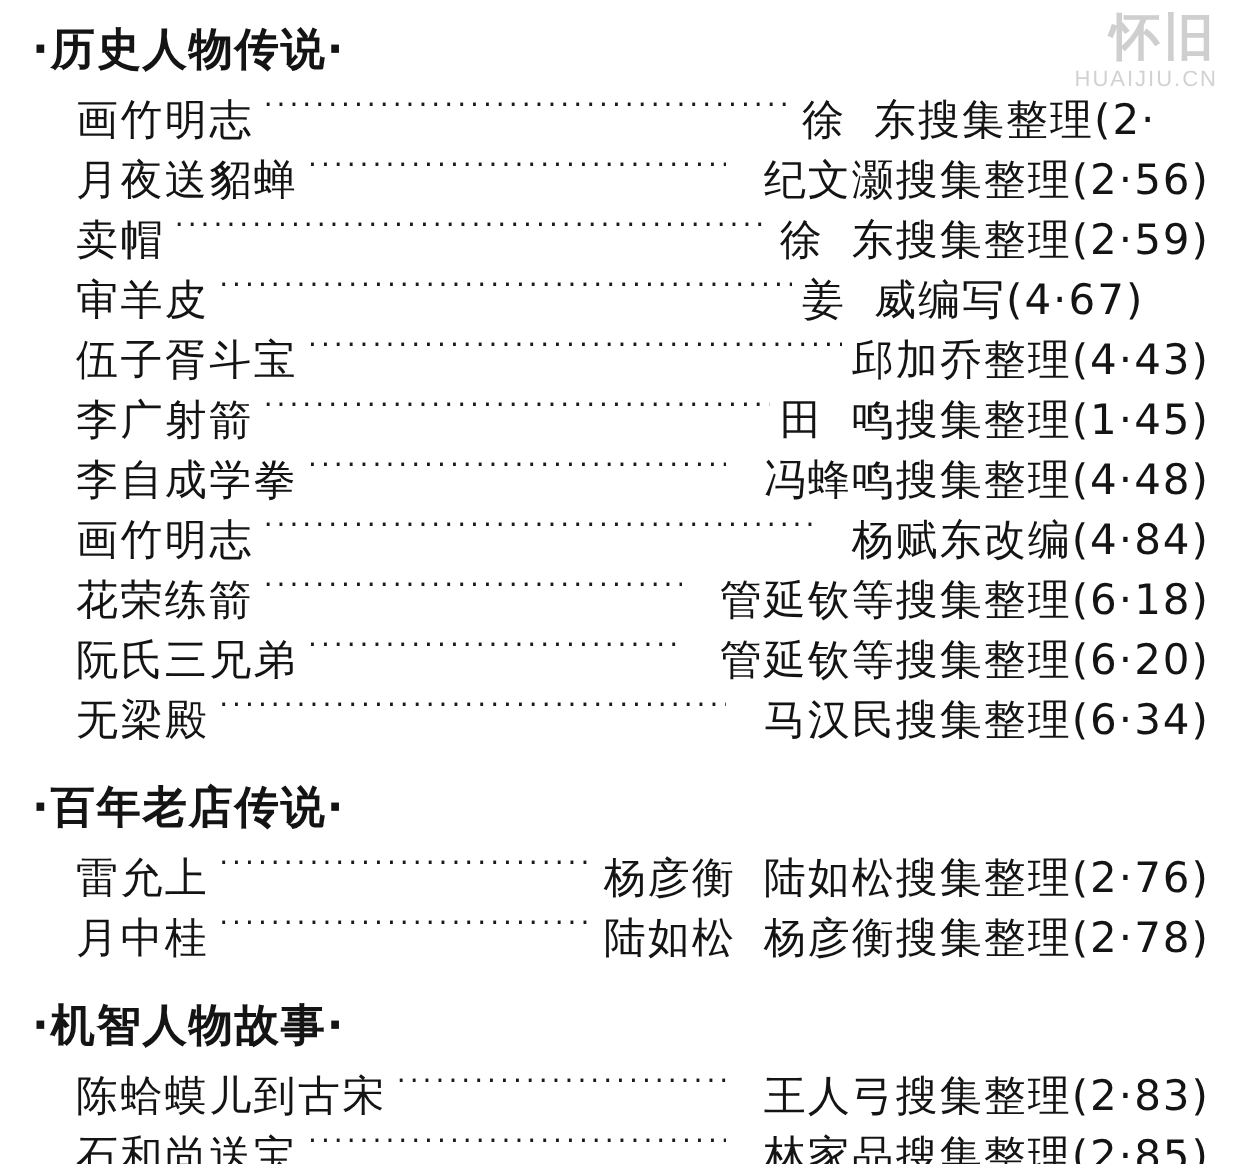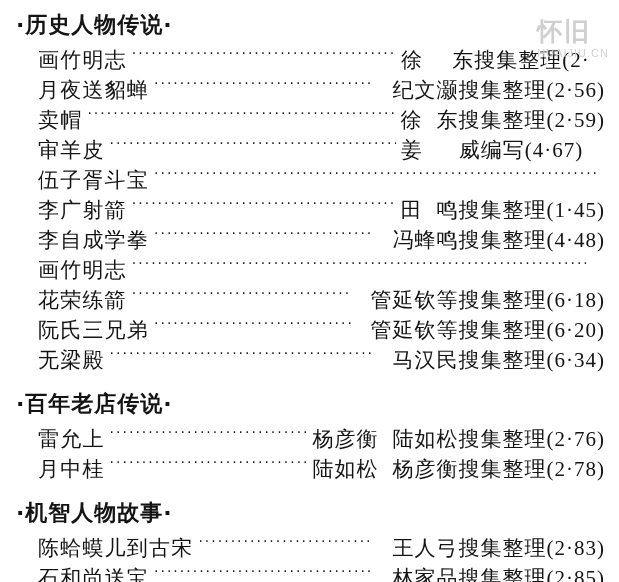--- a/index.html
+++ b/index.html
@@ -20,24 +20,23 @@
     inset: 0;
     padding: 10px 14px 0 14px;
     box-sizing: border-box;
   }
 
   
   .watermark {
     position: absolute;
     right: 10px;
     top: 6px;
-    text-align: left;
+    text-align: right;
     pointer-events: none;
     user-select: none;
-    margin-top: 13px;
   }
   .wm-main {
     font-family: "DejaVu Serif", serif;
     font-size: 25px;
     font-weight: bold;
     color: #cfcfcf;
     letter-spacing: 2px;
     line-height: 1;
   }
   .wm-sub {
@@ -94,23 +93,22 @@
     white-space: nowrap;
   }
   .entry .mid {
     flex: 0 0 auto;
     letter-spacing: 1px;
     margin-right: 14px;
   }
   .entry .credit {
     flex: 0 0 auto;
     letter-spacing: 1px;
-    text-align: center;
+    text-align: left;
     min-width: 168px;
-    font-family: Liberation Serif, serif;
   }
 </style>
 </head>
 <body>
 
 <div id="page">
 
   <div class="watermark">
     <div class="wm-main">怀旧</div>
     <div class="wm-sub">HUAIJIU.CN</div>
@@ -139,37 +137,39 @@
     </div>
     <div class="entry">
       <span class="title">审羊皮</span>
       <span class="leader"></span>
       <span class="mid">姜</span>
       <span class="credit">威编写(4·67)</span>
     </div>
     <div class="entry">
       <span class="title">伍子胥斗宝</span>
       <span class="leader"></span>
+      <span class="credit">邱加乔整理(4·43)</span>
     </div>
     <div class="entry">
       <span class="title">李广射箭</span>
       <span class="leader"></span>
       <span class="mid">田</span>
       <span class="credit">鸣搜集整理(1·45)</span>
     </div>
     <div class="entry">
       <span class="title">李自成学拳</span>
       <span class="leader"></span>
       <span class="mid"></span>
       <span class="credit">冯蜂鸣搜集整理(4·48)</span>
     </div>
     <div class="entry">
       <span class="title">画竹明志</span>
       <span class="leader"></span>
       <span class="mid"></span>
+      <span class="credit">杨赋东改编(4·84)</span>
     </div>
     <div class="entry">
       <span class="title">花荣练箭</span>
       <span class="leader"></span>
       <span class="mid"></span>
       <span class="credit">管延钦等搜集整理(6·18)</span>
     </div>
     <div class="entry">
       <span class="title">阮氏三兄弟</span>
       <span class="leader"></span>

